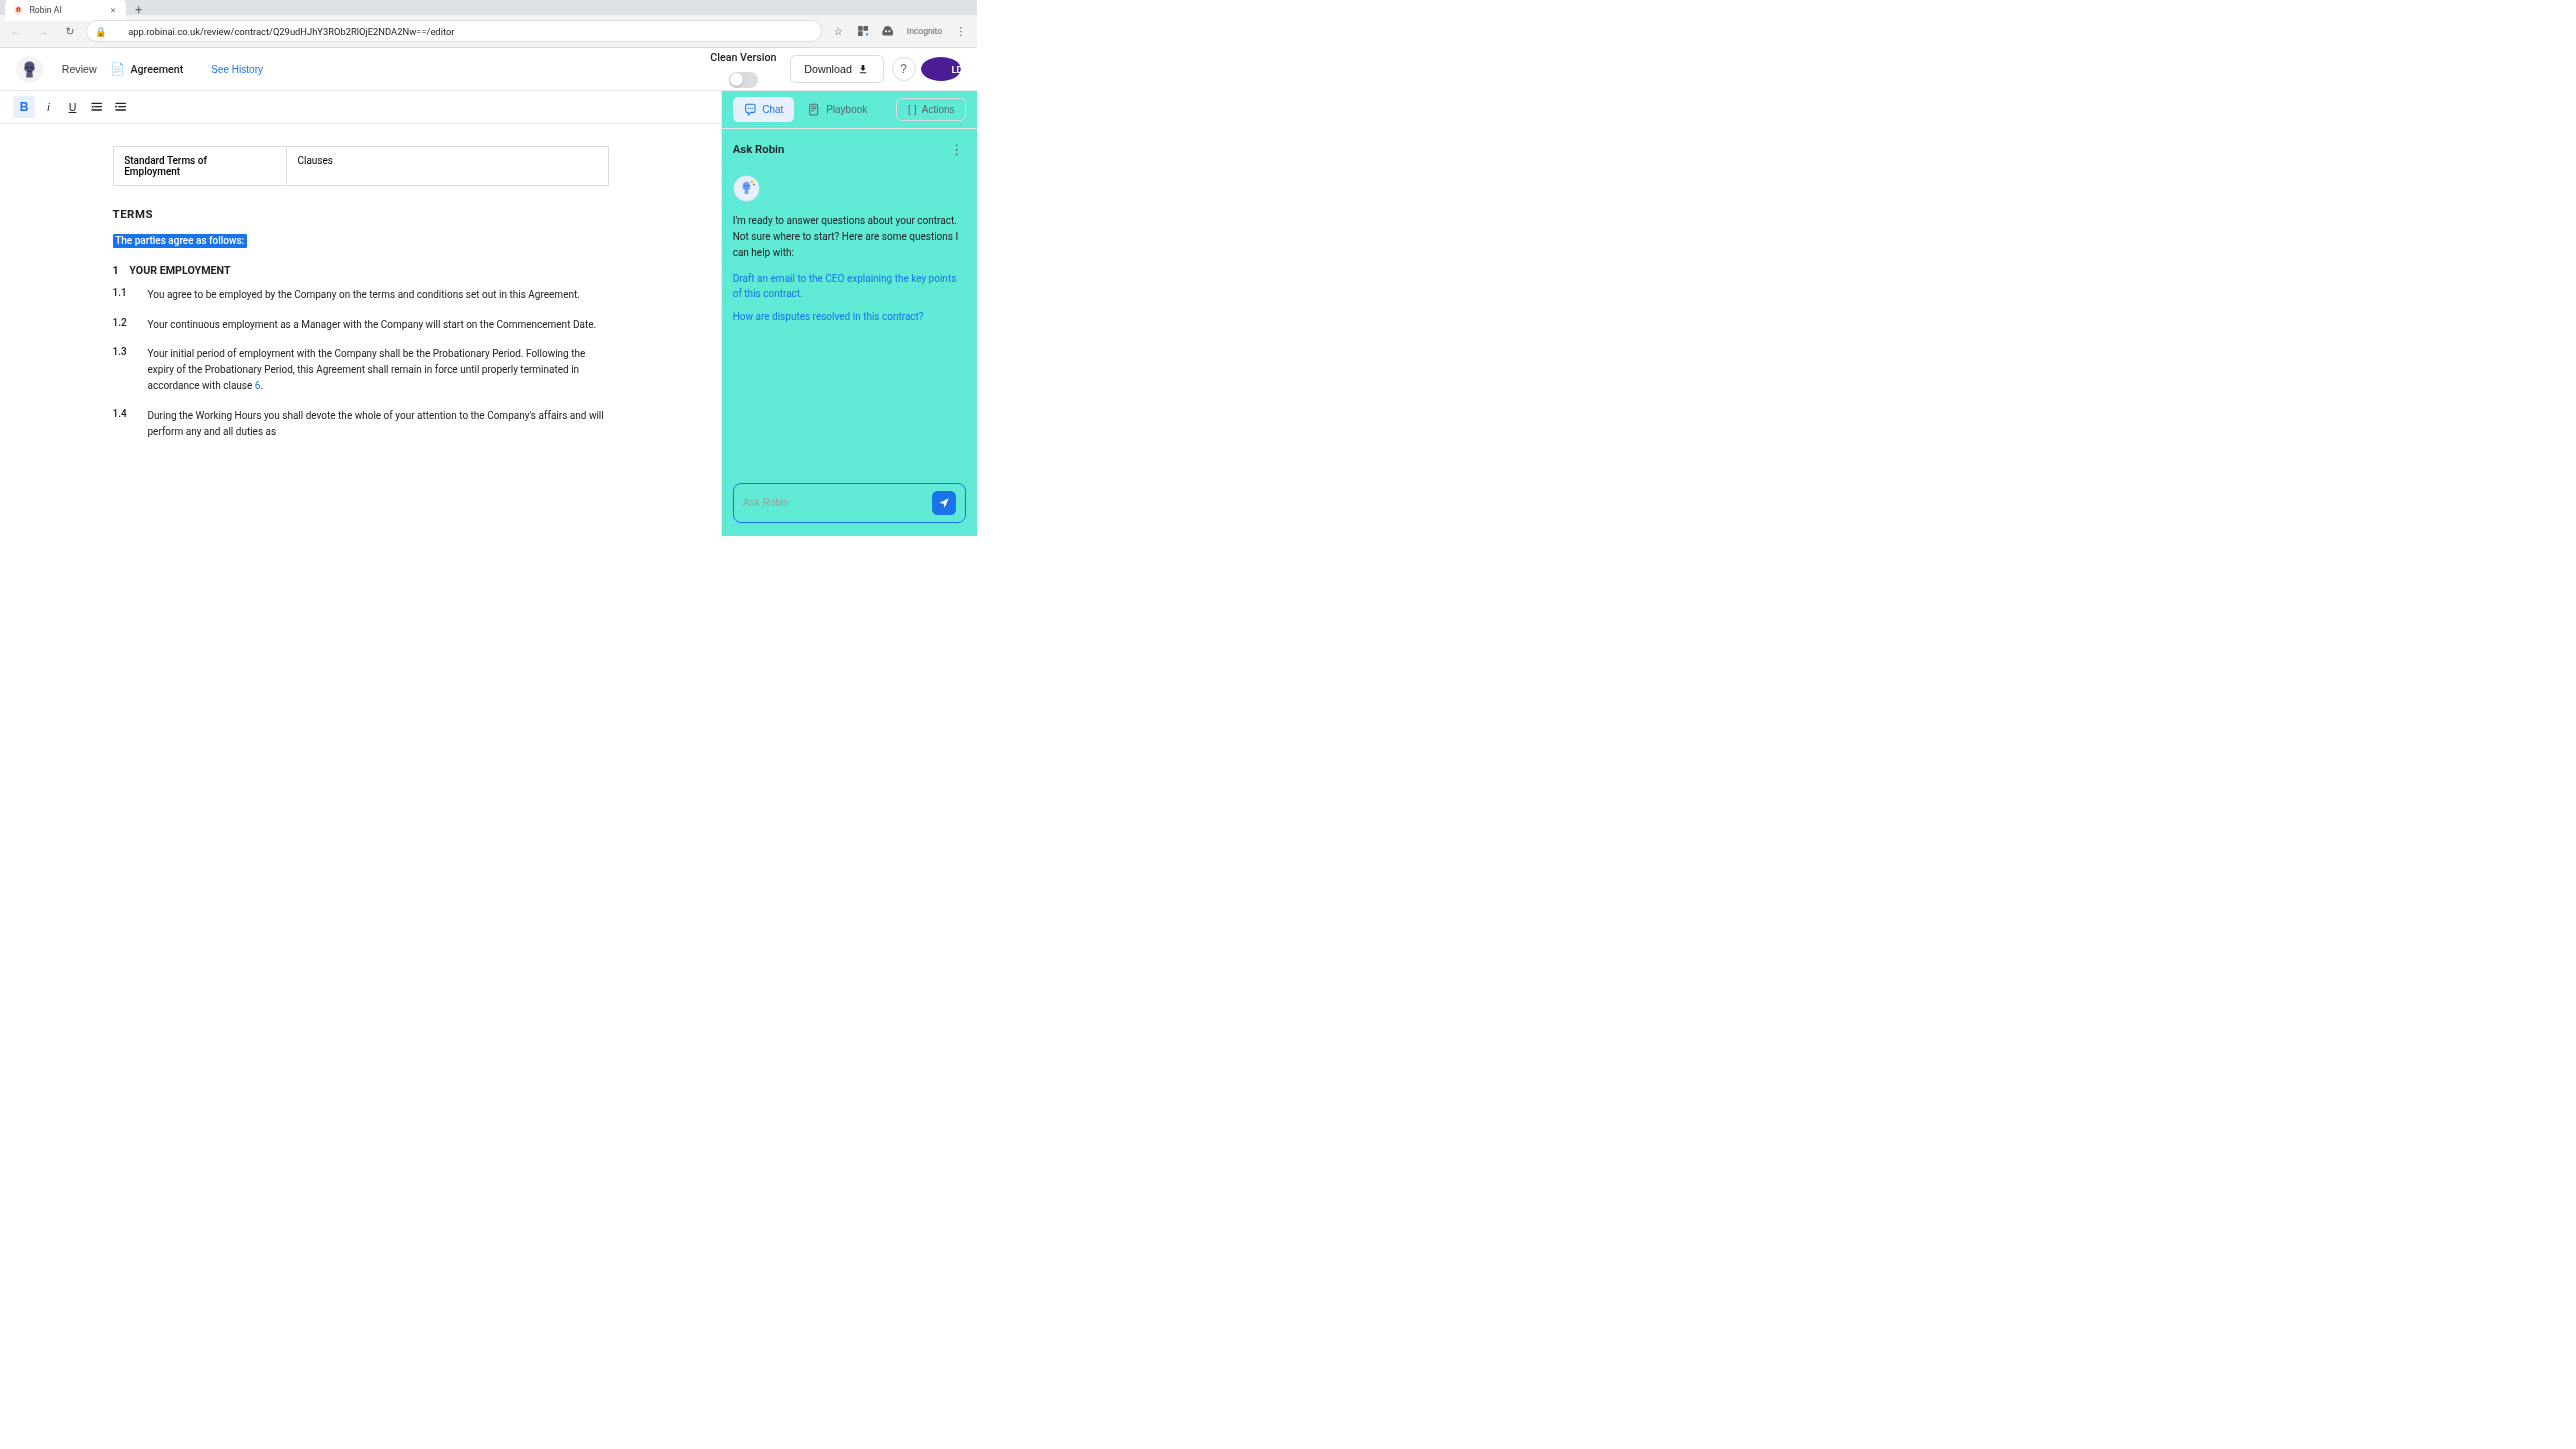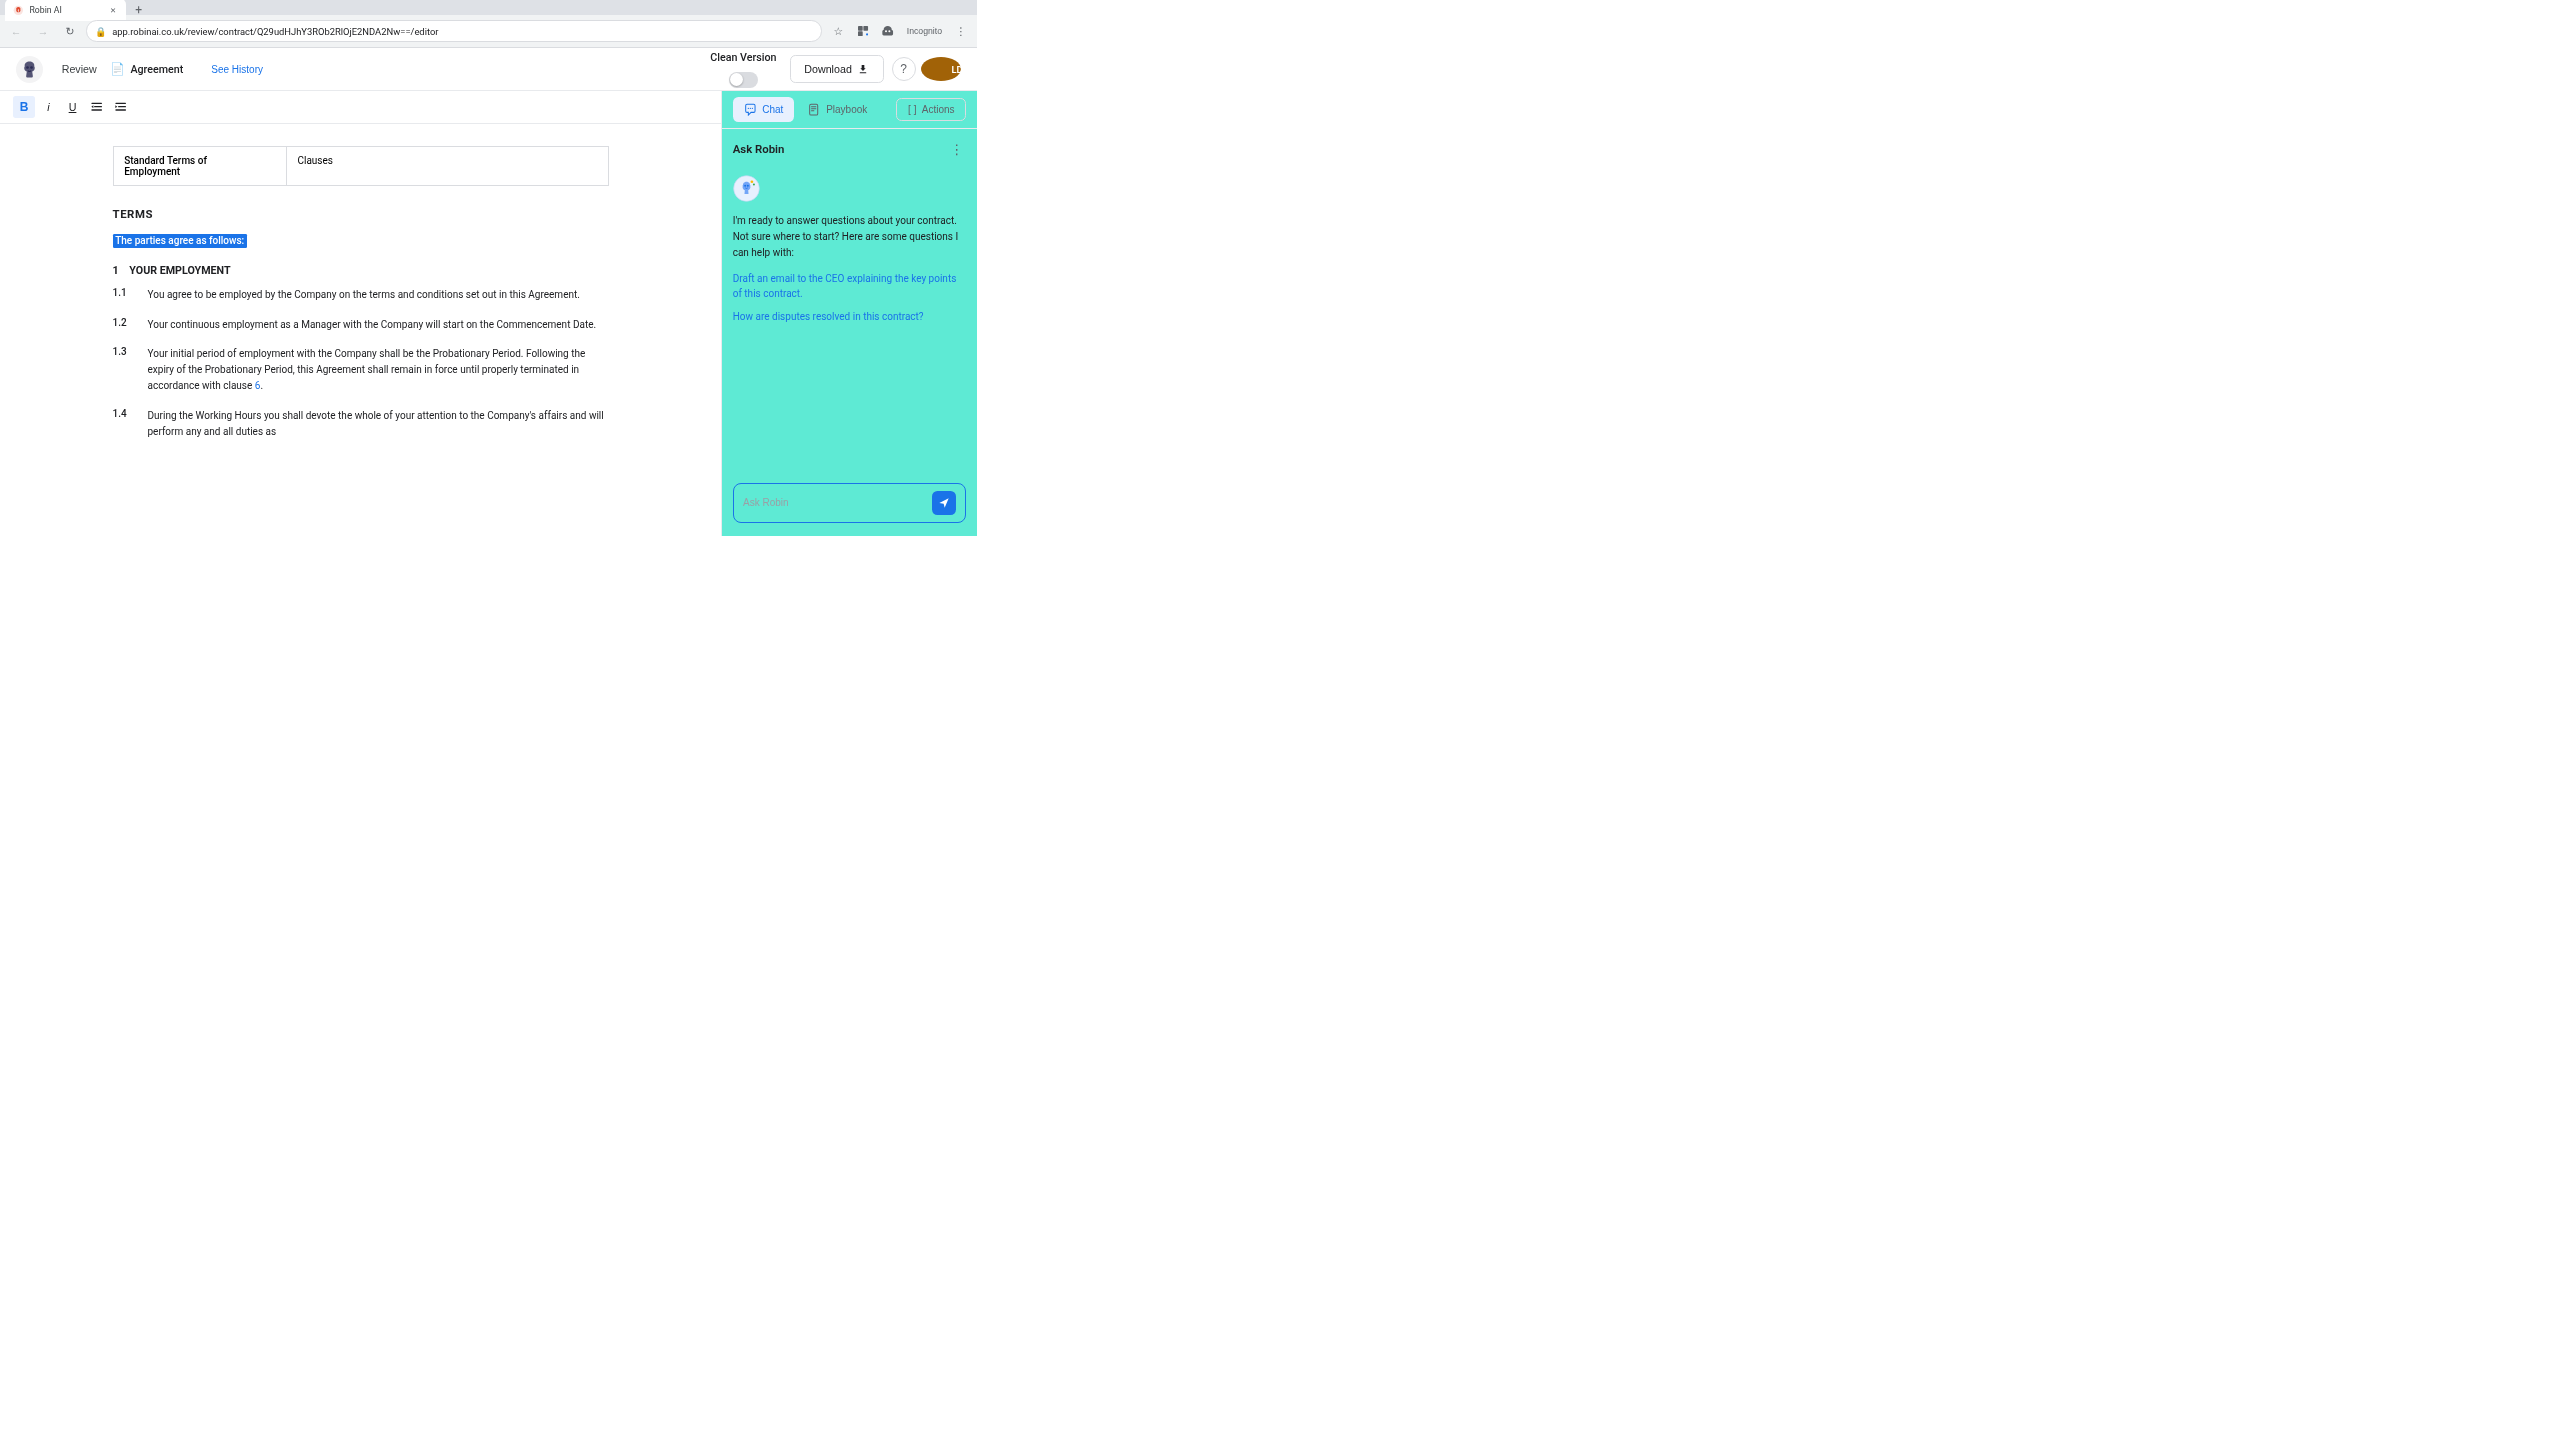--- a/index.html
+++ b/index.html
@@ -97,21 +97,21 @@
       border-radius: 10.7px;
       display: flex;
       align-items: center;
       padding: 0 8px;
       gap: 5.4px;
       border: 0.7px solid #dadce0;
       font-size: 9.4px;
       color: #202124;
     }
     .address-bar .url-icon { font-size: 9.4px; color: #5f6368; }
-    .address-bar .url-text { flex: 1; }
+    .address-bar .url-text { flex: 1; margin-left: 16px; }
     .nav-right {
       display: flex;
       align-items: center;
       gap: 2.7px;
     }
     .nav-right-btn {
       width: 21.5px;
       height: 21.5px;
       border-radius: 50%;
       display: flex;
@@ -243,21 +243,21 @@
       cursor: pointer;
       color: #5f6368;
       font-size: 12px;
       background: none;
       margin-left: 8px;
     }
     .avatar-btn {
       width: 40px;
       height: 24px;
       border-radius: 50%;
-      background: #a16207;
+      background: #4c1d95;
       display: flex;
       align-items: center;
       justify-content: center;
       cursor: pointer;
       color: #fff;
       font-size: 9.4px;
       font-weight: 600;
       margin-left: 5.4px;
       padding-left: 32px;
     }

